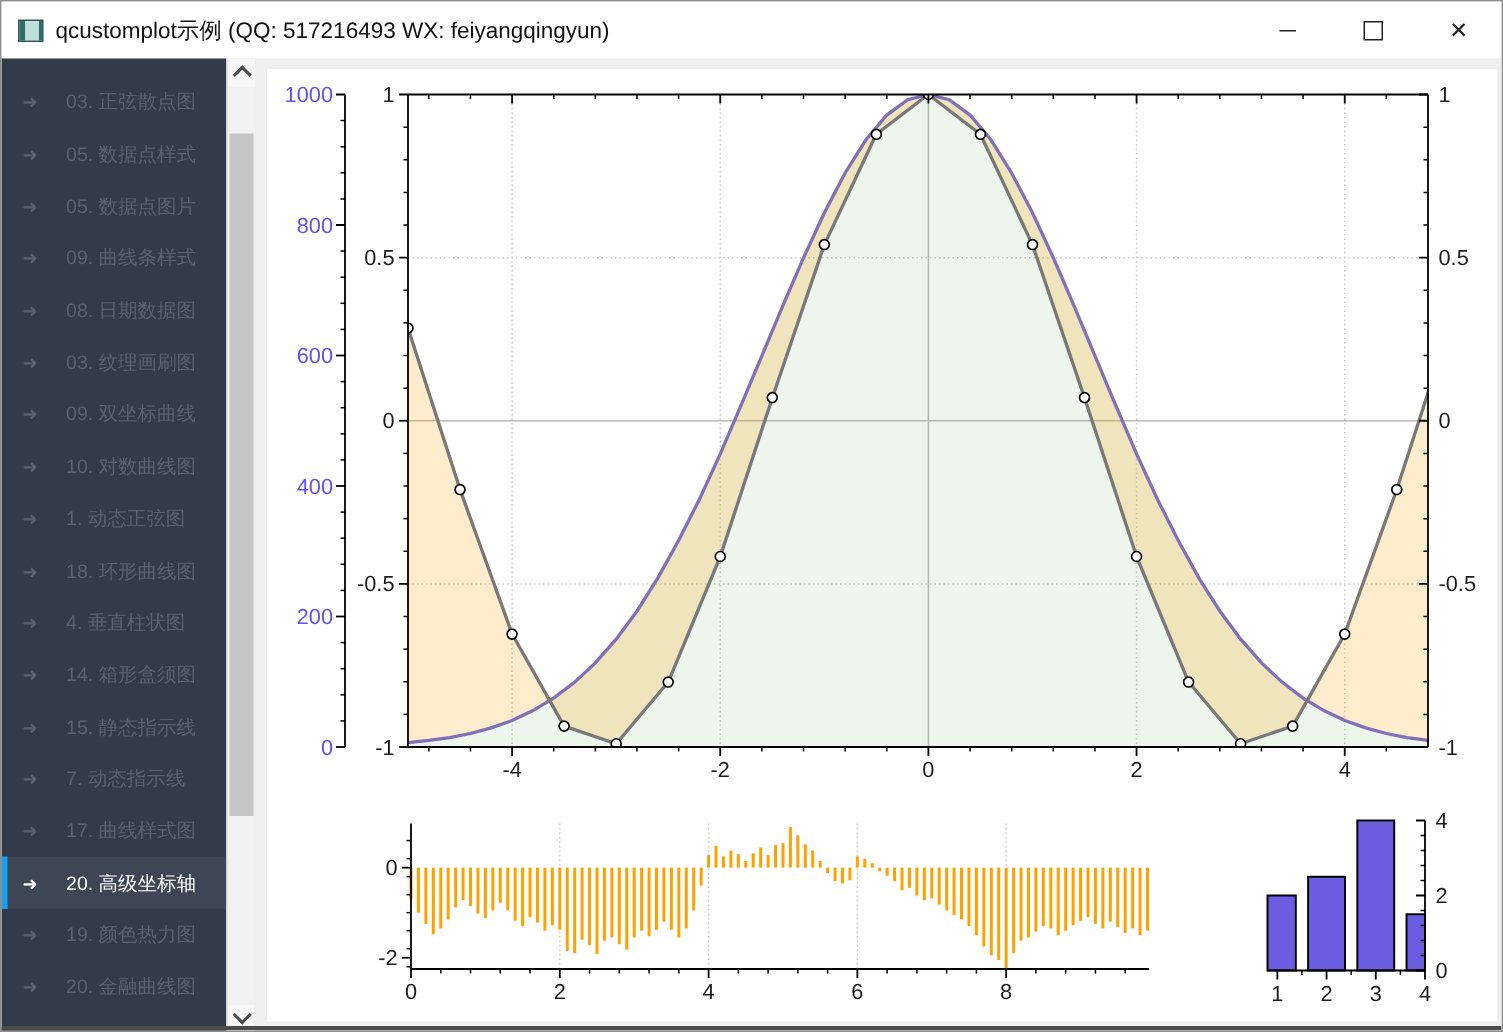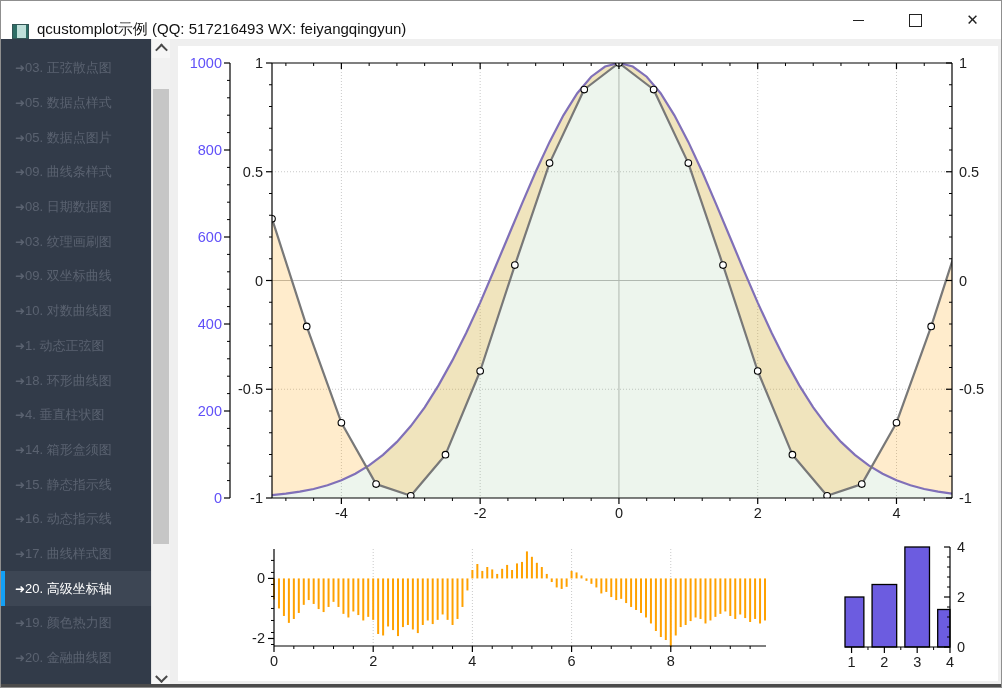--- a/index.html
+++ b/index.html
@@ -1,31 +1,31 @@
 <!DOCTYPE html>
 <html><head>
 <meta charset="utf-8">
 <style>
   html,body{margin:0;padding:0;background:#d8d8d8;font-family:"Liberation Sans","DejaVu Sans",sans-serif;}
   .window{position:relative;width:1002px;height:688px;background:#efefef;border:1px solid #8f8f8f;box-sizing:border-box;overflow:hidden;}
   
-  .titlebar{position:absolute;left:0;top:0;width:100%;height:38px;background:#ffffff;display:flex;align-items:flex-end;}
+  .titlebar{position:absolute;left:0;top:0;width:100%;height:38px;background:#ffffff;display:flex;align-items:center;}
   .app-icon{width:17px;height:15px;margin-left:11px;background:linear-gradient(90deg,#2e6e66 0 4px,#bfe0da 4px 13px,#2e6e66 13px);border:1px solid #355;box-sizing:border-box;}
   .title-text{margin-left:8px;font-size:15px;color:#111;}
   .win-controls{position:absolute;right:0;top:0;height:38px;display:flex;}
   .win-btn{width:57px;height:38px;display:flex;align-items:center;justify-content:center;font-size:15px;color:#222;cursor:default;}
   .win-btn .sq{width:11px;height:11px;border:1px solid #222;display:inline-block;}
   .win-btn .mn{width:11px;height:0;border-top:1px solid #222;display:inline-block;}
   
   .body-area{position:absolute;left:0;top:38px;width:1002px;height:650px;}
   .sidebar{position:absolute;left:0;top:0;width:150px;height:650px;background:#323b49;padding-top:12px;box-sizing:border-box;overflow:hidden;}
   .side-item{position:relative;height:34.7px;display:flex;align-items:center;color:#5a6270;font-size:13px;}
   .side-item .accent{position:absolute;left:0;top:0;width:4px;height:100%;background:transparent;}
   .side-item .arrow{margin-left:14px;font-size:12px;}
-  .side-item .lbl{margin-left:0;white-space:nowrap;}
+  .side-item .lbl{margin-left:19px;white-space:nowrap;}
   .side-item.sel{background:#3d4654;color:#ffffff;}
   .side-item.sel .accent{background:#14a0f5;}
   
   .vscroll{position:absolute;left:150px;top:0;width:19px;height:650px;background:#f1f1f1;border-left:1px solid #e3e3e3;box-sizing:border-box;}
   .vs-btn{position:absolute;left:0;width:100%;height:19px;background:#f6f6f6;display:flex;align-items:center;justify-content:center;}
   .vs-btn.up{top:0;}
   .vs-btn.down{bottom:0;}
   .chev{width:7px;height:7px;border-right:2px solid #4a4a4a;border-top:2px solid #4a4a4a;display:inline-block;}
   .chev.u{transform:rotate(-45deg) translate(-1px,1px);}
   .chev.d{transform:rotate(135deg) translate(-2px,2px);}
@@ -119,21 +119,21 @@
           <span class="lbl">14. 箱形盒须图</span>
         </div>
         <div class="side-item">
           <span class="accent"></span>
           <span class="arrow">➜</span>
           <span class="lbl">15. 静态指示线</span>
         </div>
         <div class="side-item">
           <span class="accent"></span>
           <span class="arrow">➜</span>
-          <span class="lbl">16. 动态指示线</span>
+          <span class="lbl">7. 动态指示线</span>
         </div>
         <div class="side-item">
           <span class="accent"></span>
           <span class="arrow">➜</span>
           <span class="lbl">17. 曲线样式图</span>
         </div>
         <div class="side-item sel">
           <span class="accent"></span>
           <span class="arrow">➜</span>
           <span class="lbl">20. 高级坐标轴</span>

